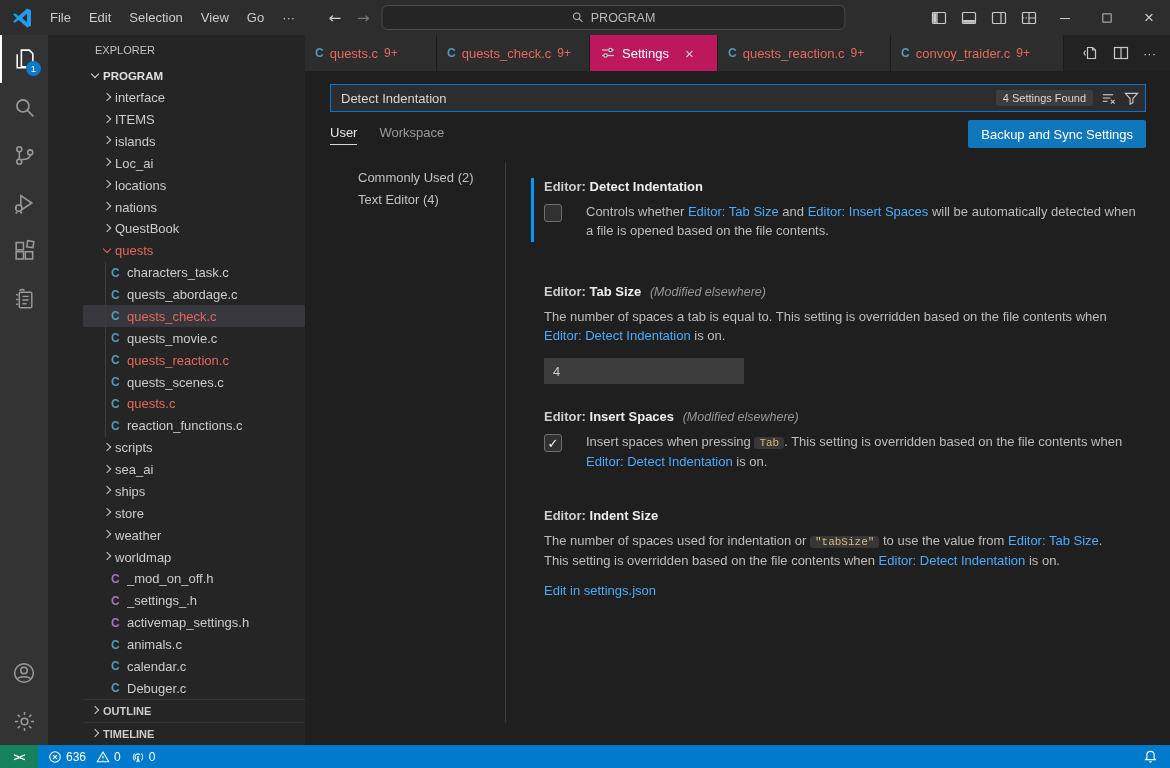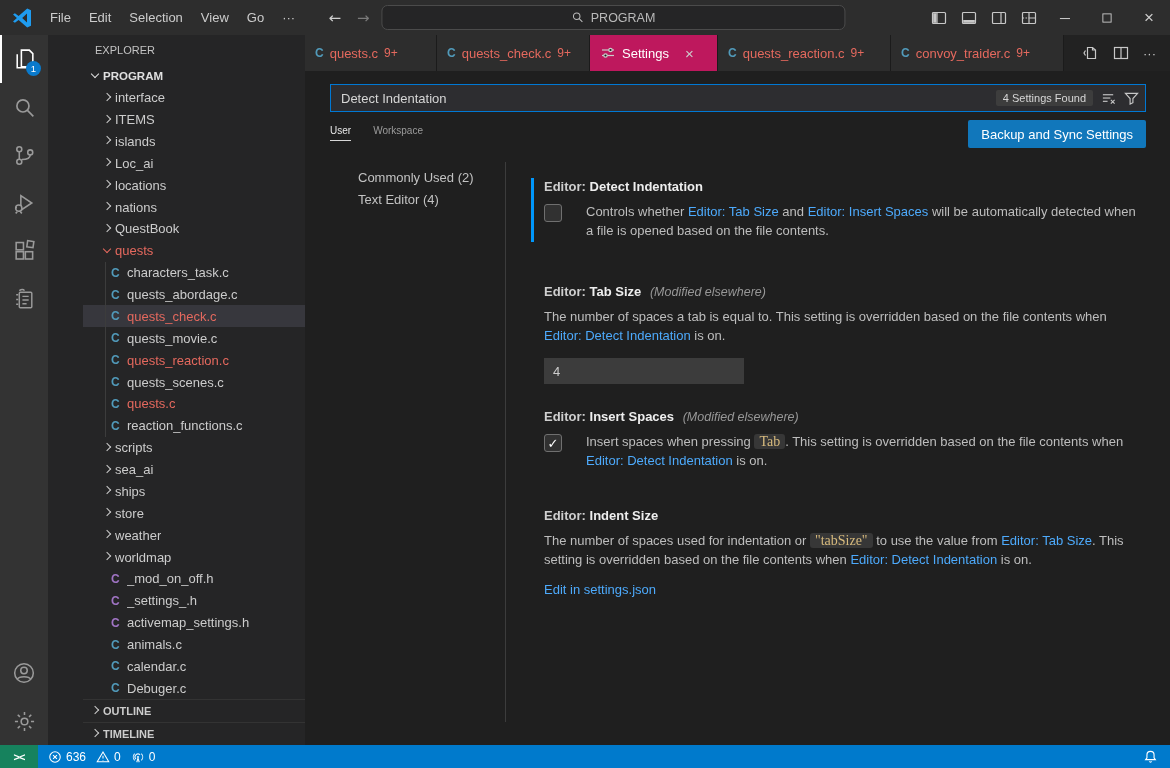--- a/index.html
+++ b/index.html
@@ -66,37 +66,37 @@
   .dirty-dot{width:8px;height:8px;border-radius:50%;background:#c4c4c4;margin-left:2px;}
   .tab-close{color:#cccccc;font-size:15px;margin-left:10px;}
   .strip-actions{margin-left:auto;display:flex;align-items:center;gap:14px;padding-right:14px;color:#c8c8c8;}
   
   #settings{position:absolute;left:0;top:36px;right:0;bottom:0;}
   #search-box{position:absolute;left:25px;top:13px;width:802px;height:26px;background:#2d2d30;
               border:1px solid #0078d4;display:flex;align-items:center;padding:0 6px;}
   #search-text{flex:1;color:#d6d6d6;font-size:13px;padding-left:4px;}
   .found-badge{background:#3d3d3d;border-radius:2px;padding:2px 7px;font-size:11px;color:#d6d6d6;white-space:nowrap;}
   .sb-icon{color:#c8c8c8;margin-left:8px;display:flex;align-items:center;}
-  .scope-row{position:absolute;left:25px;top:54px;display:flex;gap:22px;font-size:10px;}
+  .scope-row{position:absolute;left:25px;top:54px;display:flex;gap:22px;font-size:13px;}
   .scope{color:#9b9b9b;padding-bottom:4px;}
   .scope.active{color:#e7e7e7;border-bottom:1px solid #d7d7d7;}
   #backup-btn{position:absolute;right:24px;top:49px;height:28px;background:#1177bb;color:#ffffff;
               display:flex;align-items:center;padding:0 13px;font-size:13px;border-radius:2px;}
   .toc-item{position:absolute;left:53px;font-size:13px;color:#c2c2c2;}
   #toc-divider{position:absolute;left:200px;top:91px;height:560px;width:1px;background:#3c3c3c;}
   .s-item{position:absolute;left:239px;width:600px;}
   .s-item.modified::before{content:"";position:absolute;left:-13px;top:0;height:64px;width:2.5px;background:#0097fb;}
   .s-title{font-size:13px;line-height:18px;}
   .s-cat{color:#cfcfcf;font-weight:600;text-align:right;}
   .s-name{color:#eeeeee;font-weight:700;}
   .s-mod{font-style:italic;color:#979797;font-size:12.5px;margin-left:5px;}
   .desc{color:#bdbdbd;font-size:13px;line-height:18.5px;margin-top:7px;}
   .slink{color:#4daafc;}
   .chip{background:#373737;border-radius:3px;padding:0px 5px;color:#d7ba7d;
-        font-family:Liberation Serif, serif;font-size:14px;}
+        font-family:Liberation Mono, monospace;font-size:11px;}
   .bool-row{display:flex;gap:24px;margin-top:7px;align-items:flex-start;}
   .checkbox{flex:0 0 18px;width:18px;height:18px;box-sizing:border-box;background:#313131;
             border:1px solid #6f6f6f;border-radius:3px;color:#ffffff;font-size:13px;
             display:flex;align-items:center;justify-content:center;margin-top:1px;}
   .num-input{width:200px;height:26px;background:#3c3c3c;color:#cccccc;font-size:13px;
              display:flex;align-items:center;padding-left:9px;margin-top:13px;box-sizing:border-box;}
   .json-link{color:#4daafc;font-size:13px;margin-top:13px;}
   
   #statusbar{position:absolute;left:0;bottom:0;width:1170px;height:23px;background:#007acc;
              display:flex;align-items:center;color:#ffffff;font-size:12px;}

